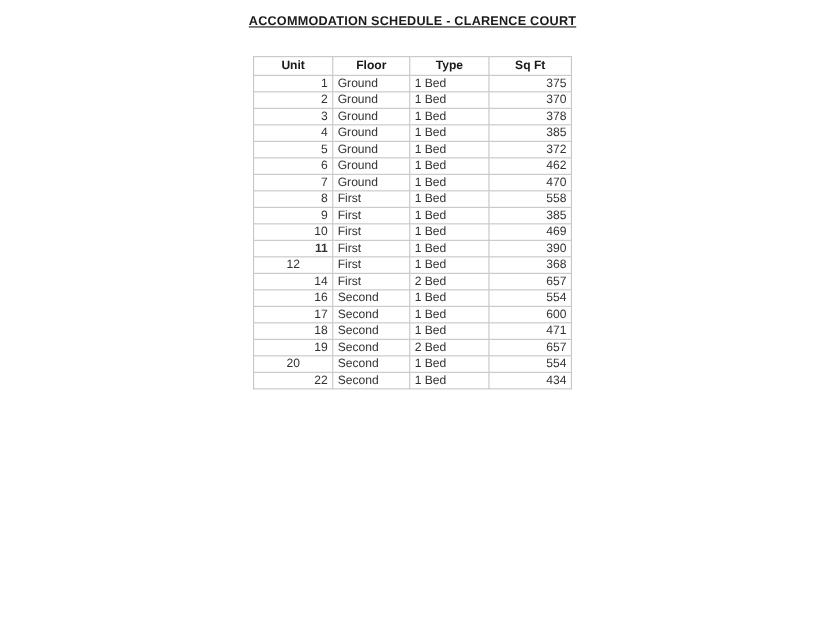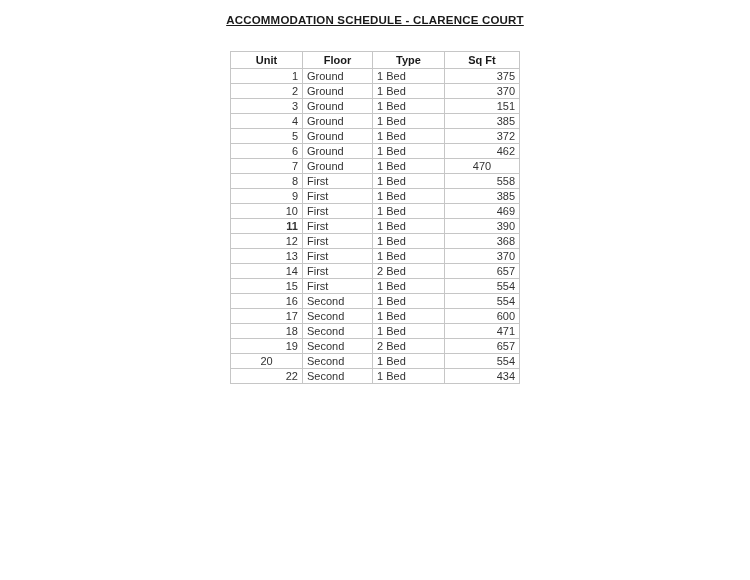--- a/index.html
+++ b/index.html
@@ -91,21 +91,21 @@
         <tr>
           <td style="text-align: right;">2</td>
           <td style="text-align: left;">Ground</td>
           <td style="text-align: left;">1 Bed</td>
           <td style="text-align: right;">370</td>
         </tr>
         <tr>
           <td style="text-align: right;">3</td>
           <td style="text-align: left;">Ground</td>
           <td style="text-align: left;">1 Bed</td>
-          <td style="text-align: right;">151</td>
+          <td style="text-align: right;">378</td>
         </tr>
         <tr>
           <td style="text-align: right;">4</td>
           <td style="text-align: left;">Ground</td>
           <td style="text-align: left;">1 Bed</td>
           <td style="text-align: right;">385</td>
         </tr>
         <tr>
           <td style="text-align: right;">5</td>
           <td style="text-align: left;">Ground</td>
@@ -115,21 +115,21 @@
         <tr>
           <td style="text-align: right;">6</td>
           <td style="text-align: left;">Ground</td>
           <td style="text-align: left;">1 Bed</td>
           <td style="text-align: right;">462</td>
         </tr>
         <tr>
           <td style="text-align: right;">7</td>
           <td style="text-align: left;">Ground</td>
           <td style="text-align: left;">1 Bed</td>
-          <td style="text-align: center;">470</td>
+          <td style="text-align: right;">470</td>
         </tr>
         <tr>
           <td style="text-align: right;">8</td>
           <td style="text-align: left;">First</td>
           <td style="text-align: left;">1 Bed</td>
           <td style="text-align: right;">558</td>
         </tr>
         <tr>
           <td style="text-align: right;">9</td>
           <td style="text-align: left;">First</td>
@@ -142,44 +142,32 @@
           <td style="text-align: left;">1 Bed</td>
           <td style="text-align: right;">469</td>
         </tr>
         <tr>
           <td style="text-align: right; font-weight: bold;">11</td>
           <td style="text-align: left;">First</td>
           <td style="text-align: left;">1 Bed</td>
           <td style="text-align: right;">390</td>
         </tr>
         <tr>
-          <td style="text-align: right;">12</td>
+          <td style="text-align: center;">12</td>
           <td style="text-align: left;">First</td>
           <td style="text-align: left;">1 Bed</td>
           <td style="text-align: right;">368</td>
-        </tr>
-        <tr>
-          <td style="text-align: right;">13</td>
-          <td style="text-align: left;">First</td>
-          <td style="text-align: left;">1 Bed</td>
-          <td style="text-align: right;">370</td>
         </tr>
         <tr>
           <td style="text-align: right;">14</td>
           <td style="text-align: left;">First</td>
           <td style="text-align: left;">2 Bed</td>
           <td style="text-align: right;">657</td>
         </tr>
         <tr>
-          <td style="text-align: right;">15</td>
-          <td style="text-align: left;">First</td>
-          <td style="text-align: left;">1 Bed</td>
-          <td style="text-align: right;">554</td>
-        </tr>
-        <tr>
           <td style="text-align: right;">16</td>
           <td style="text-align: left;">Second</td>
           <td style="text-align: left;">1 Bed</td>
           <td style="text-align: right;">554</td>
         </tr>
         <tr>
           <td style="text-align: right;">17</td>
           <td style="text-align: left;">Second</td>
           <td style="text-align: left;">1 Bed</td>
           <td style="text-align: right;">600</td>

